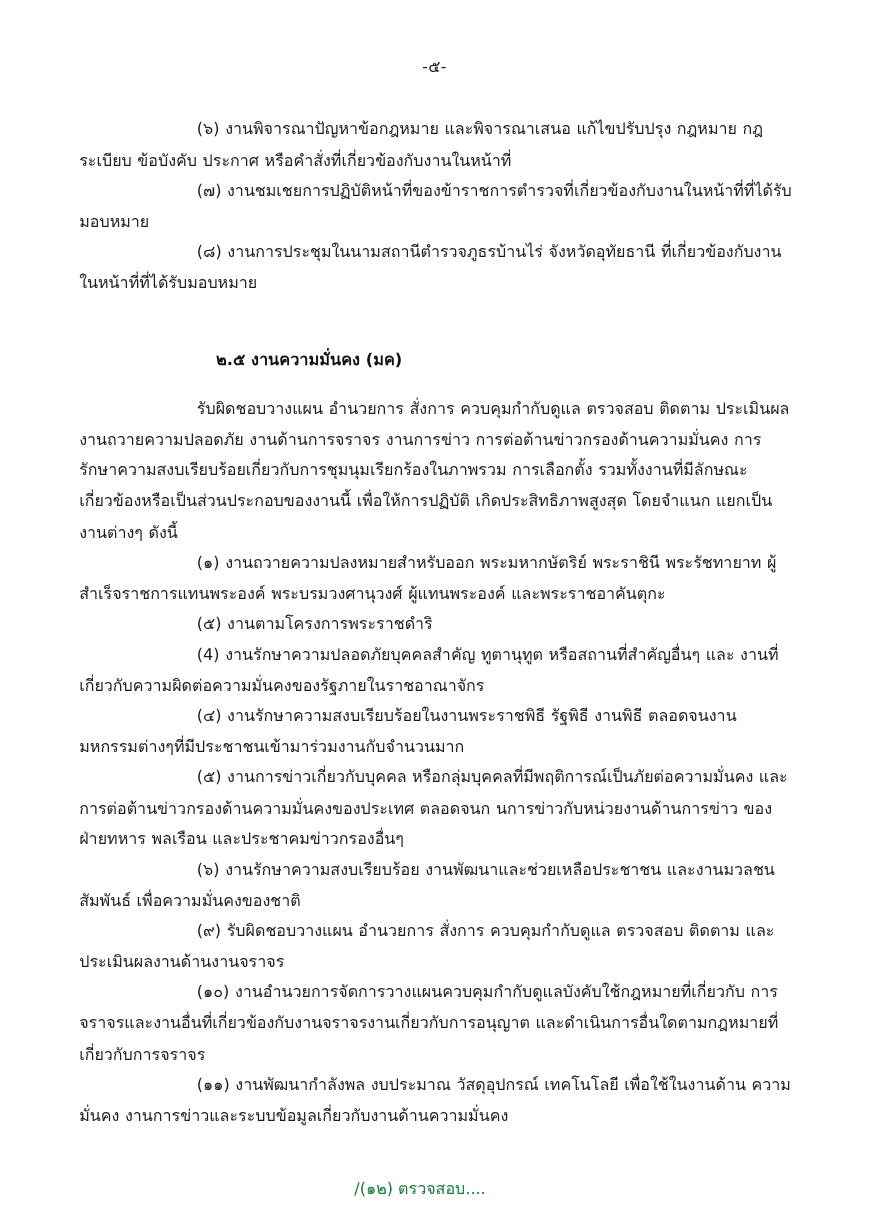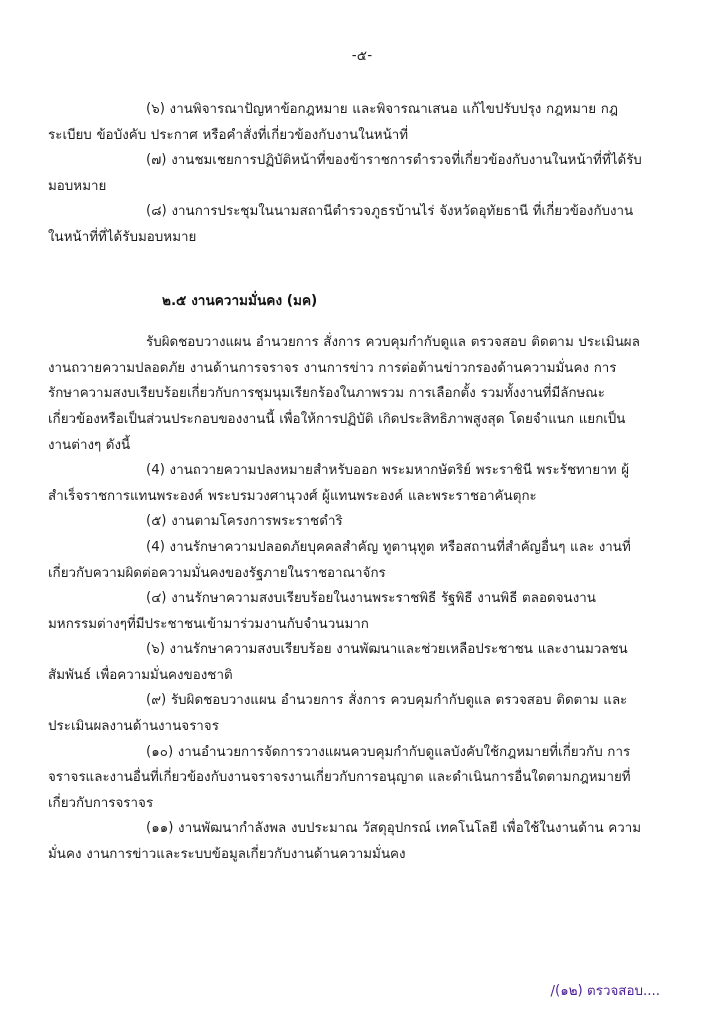--- a/index.html
+++ b/index.html
@@ -24,21 +24,21 @@
     left: 0;
     width: 724px;
     text-align: center;
     font-size: 13.5px;
     color: #222222;
     letter-spacing: 0.2px;
   }
   .body-area {
     position: absolute;
     top: 96px;
-    left: 48px;
+    left: 66px;
     width: 594px;
   }
   .para {
     font-size: 13.4px;
     line-height: 25.6px;
     color: #1d1d1d;
     text-align: left;
     margin: 0;
     word-spacing: 0.4px;
     white-space: pre-wrap;
@@ -50,26 +50,26 @@
     font-size: 13.6px;
     line-height: 25.6px;
     font-weight: bold;
     color: #111111;
     margin: 16px;
     text-indent: 98px;
   }
   .spacer-lg { height: 22px; }
   .footer-note {
     position: absolute;
-    left: 66px;
+    left: 53px;
     width: 594px;
     top: 980px;
-    text-align: right;
+    text-align: center;
     font-size: 13.4px;
-    color: #4c1d95;
+    color: #15803d;
   }
 </style>
 </head>
 <body>
 
 <div class="page">
 
   <div class="page-number">-๕-</div>
 
   <div class="body-area">
@@ -80,28 +80,29 @@
 
     <p class="para indent">(๘) งานการประชุมในนามสถานีตำรวจภูธรบ้านไร่ จังหวัดอุทัยธานี ที่เกี่ยวข้องกับงานในหน้าที่ที่ได้รับมอบหมาย</p>
 
 
     <div class="spacer-lg"></div>
 
     <p class="heading">๒.๕ งานความมั่นคง (มค)</p>
 
     <p class="para indent">รับผิดชอบวางแผน อำนวยการ สั่งการ ควบคุมกำกับดูแล ตรวจสอบ ติดตาม ประเมินผล งานถวายความปลอดภัย งานด้านการจราจร งานการข่าว การต่อต้านข่าวกรองด้านความมั่นคง การรักษาความสงบเรียบร้อยเกี่ยวกับการชุมนุมเรียกร้องในภาพรวม การเลือกตั้ง รวมทั้งงานที่มีลักษณะ เกี่ยวข้องหรือเป็นส่วนประกอบของงานนี้ เพื่อให้การปฏิบัติ เกิดประสิทธิภาพสูงสุด โดยจำแนก แยกเป็นงานต่างๆ ดังนี้</p>
 
-    <p class="para indent">(4) งานถวายความปลงหมายสำหรับออก พระมหากษัตริย์ พระราชินี พระรัชทายาท ผู้สำเร็จราชการแทนพระองค์ พระบรมวงศานุวงศ์ ผู้แทนพระองค์ และพระราชอาคันตุกะ</p>
+    <p class="para indent">(๑) งานถวายความปลงหมายสำหรับออก พระมหากษัตริย์ พระราชินี พระรัชทายาท ผู้สำเร็จราชการแทนพระองค์ พระบรมวงศานุวงศ์ ผู้แทนพระองค์ และพระราชอาคันตุกะ</p>
 
     <p class="para indent">(๕) งานตามโครงการพระราชดำริ</p>
 
     <p class="para indent">(4) งานรักษาความปลอดภัยบุคคลสำคัญ ทูตานุทูต หรือสถานที่สำคัญอื่นๆ และ งานที่เกี่ยวกับความผิดต่อความมั่นคงของรัฐภายในราชอาณาจักร</p>
 
     <p class="para indent">(๔) งานรักษาความสงบเรียบร้อยในงานพระราชพิธี รัฐพิธี งานพิธี ตลอดจนงาน มหกรรมต่างๆที่มีประชาชนเข้ามาร่วมงานกับจำนวนมาก</p>
 
+    <p class="para indent">(๕) งานการข่าวเกี่ยวกับบุคคล หรือกลุ่มบุคคลที่มีพฤติการณ์เป็นภัยต่อความมั่นคง และการต่อต้านข่าวกรองด้านความมั่นคงของประเทศ ตลอดจนก นการข่าวกับหน่วยงานด้านการข่าว ของฝ่ายทหาร พลเรือน และประชาคมข่าวกรองอื่นๆ</p>
 
     <p class="para indent">(๖) งานรักษาความสงบเรียบร้อย งานพัฒนาและช่วยเหลือประชาชน และงานมวลชนสัมพันธ์ เพื่อความมั่นคงของชาติ</p>
 
 
 
     <p class="para indent">(๙) รับผิดชอบวางแผน อำนวยการ สั่งการ ควบคุมกำกับดูแล ตรวจสอบ ติดตาม และประเมินผลงานด้านงานจราจร</p>
 
     <p class="para indent">(๑๐) งานอำนวยการจัดการวางแผนควบคุมกำกับดูแลบังคับใช้กฎหมายที่เกี่ยวกับ การจราจรและงานอื่นที่เกี่ยวข้องกับงานจราจรงานเกี่ยวกับการอนุญาต และดำเนินการอื่นใดตามกฎหมายที่ เกี่ยวกับการจราจร</p>
 
     <p class="para indent">(๑๑) งานพัฒนากำลังพล งบประมาณ วัสดุอุปกรณ์ เทคโนโลยี เพื่อใช้ในงานด้าน ความมั่นคง งานการข่าวและระบบข้อมูลเกี่ยวกับงานด้านความมั่นคง</p>

